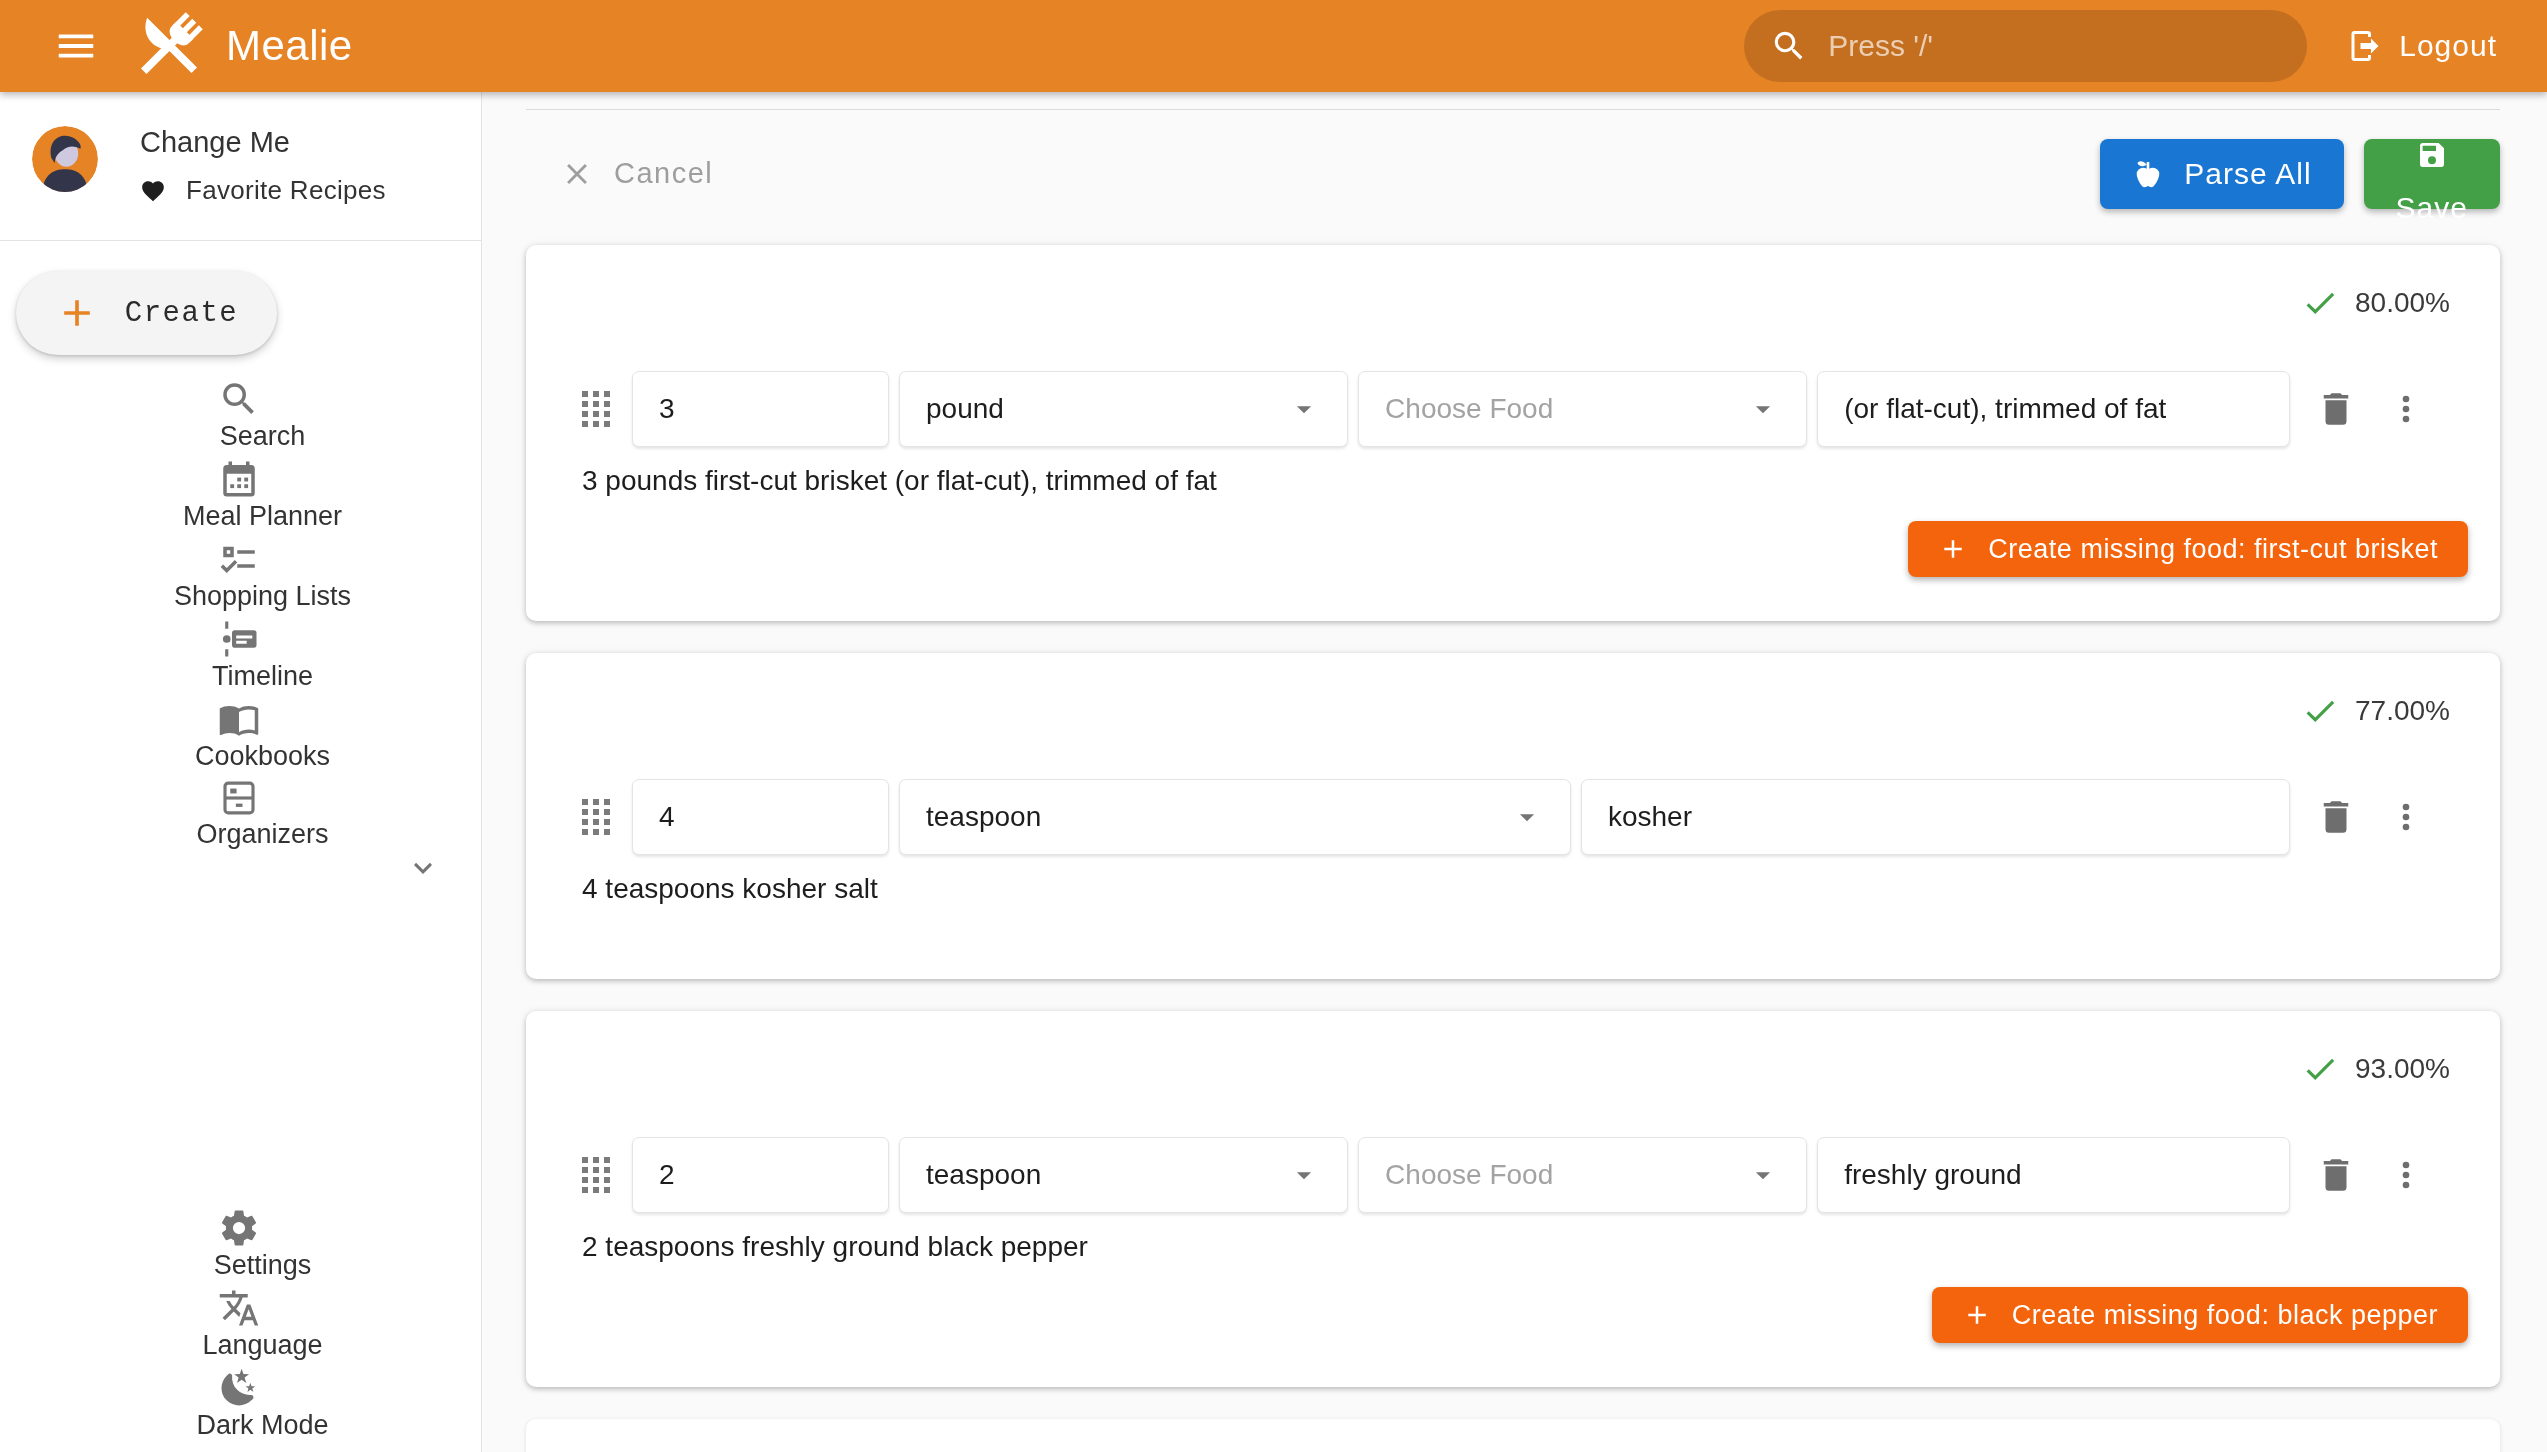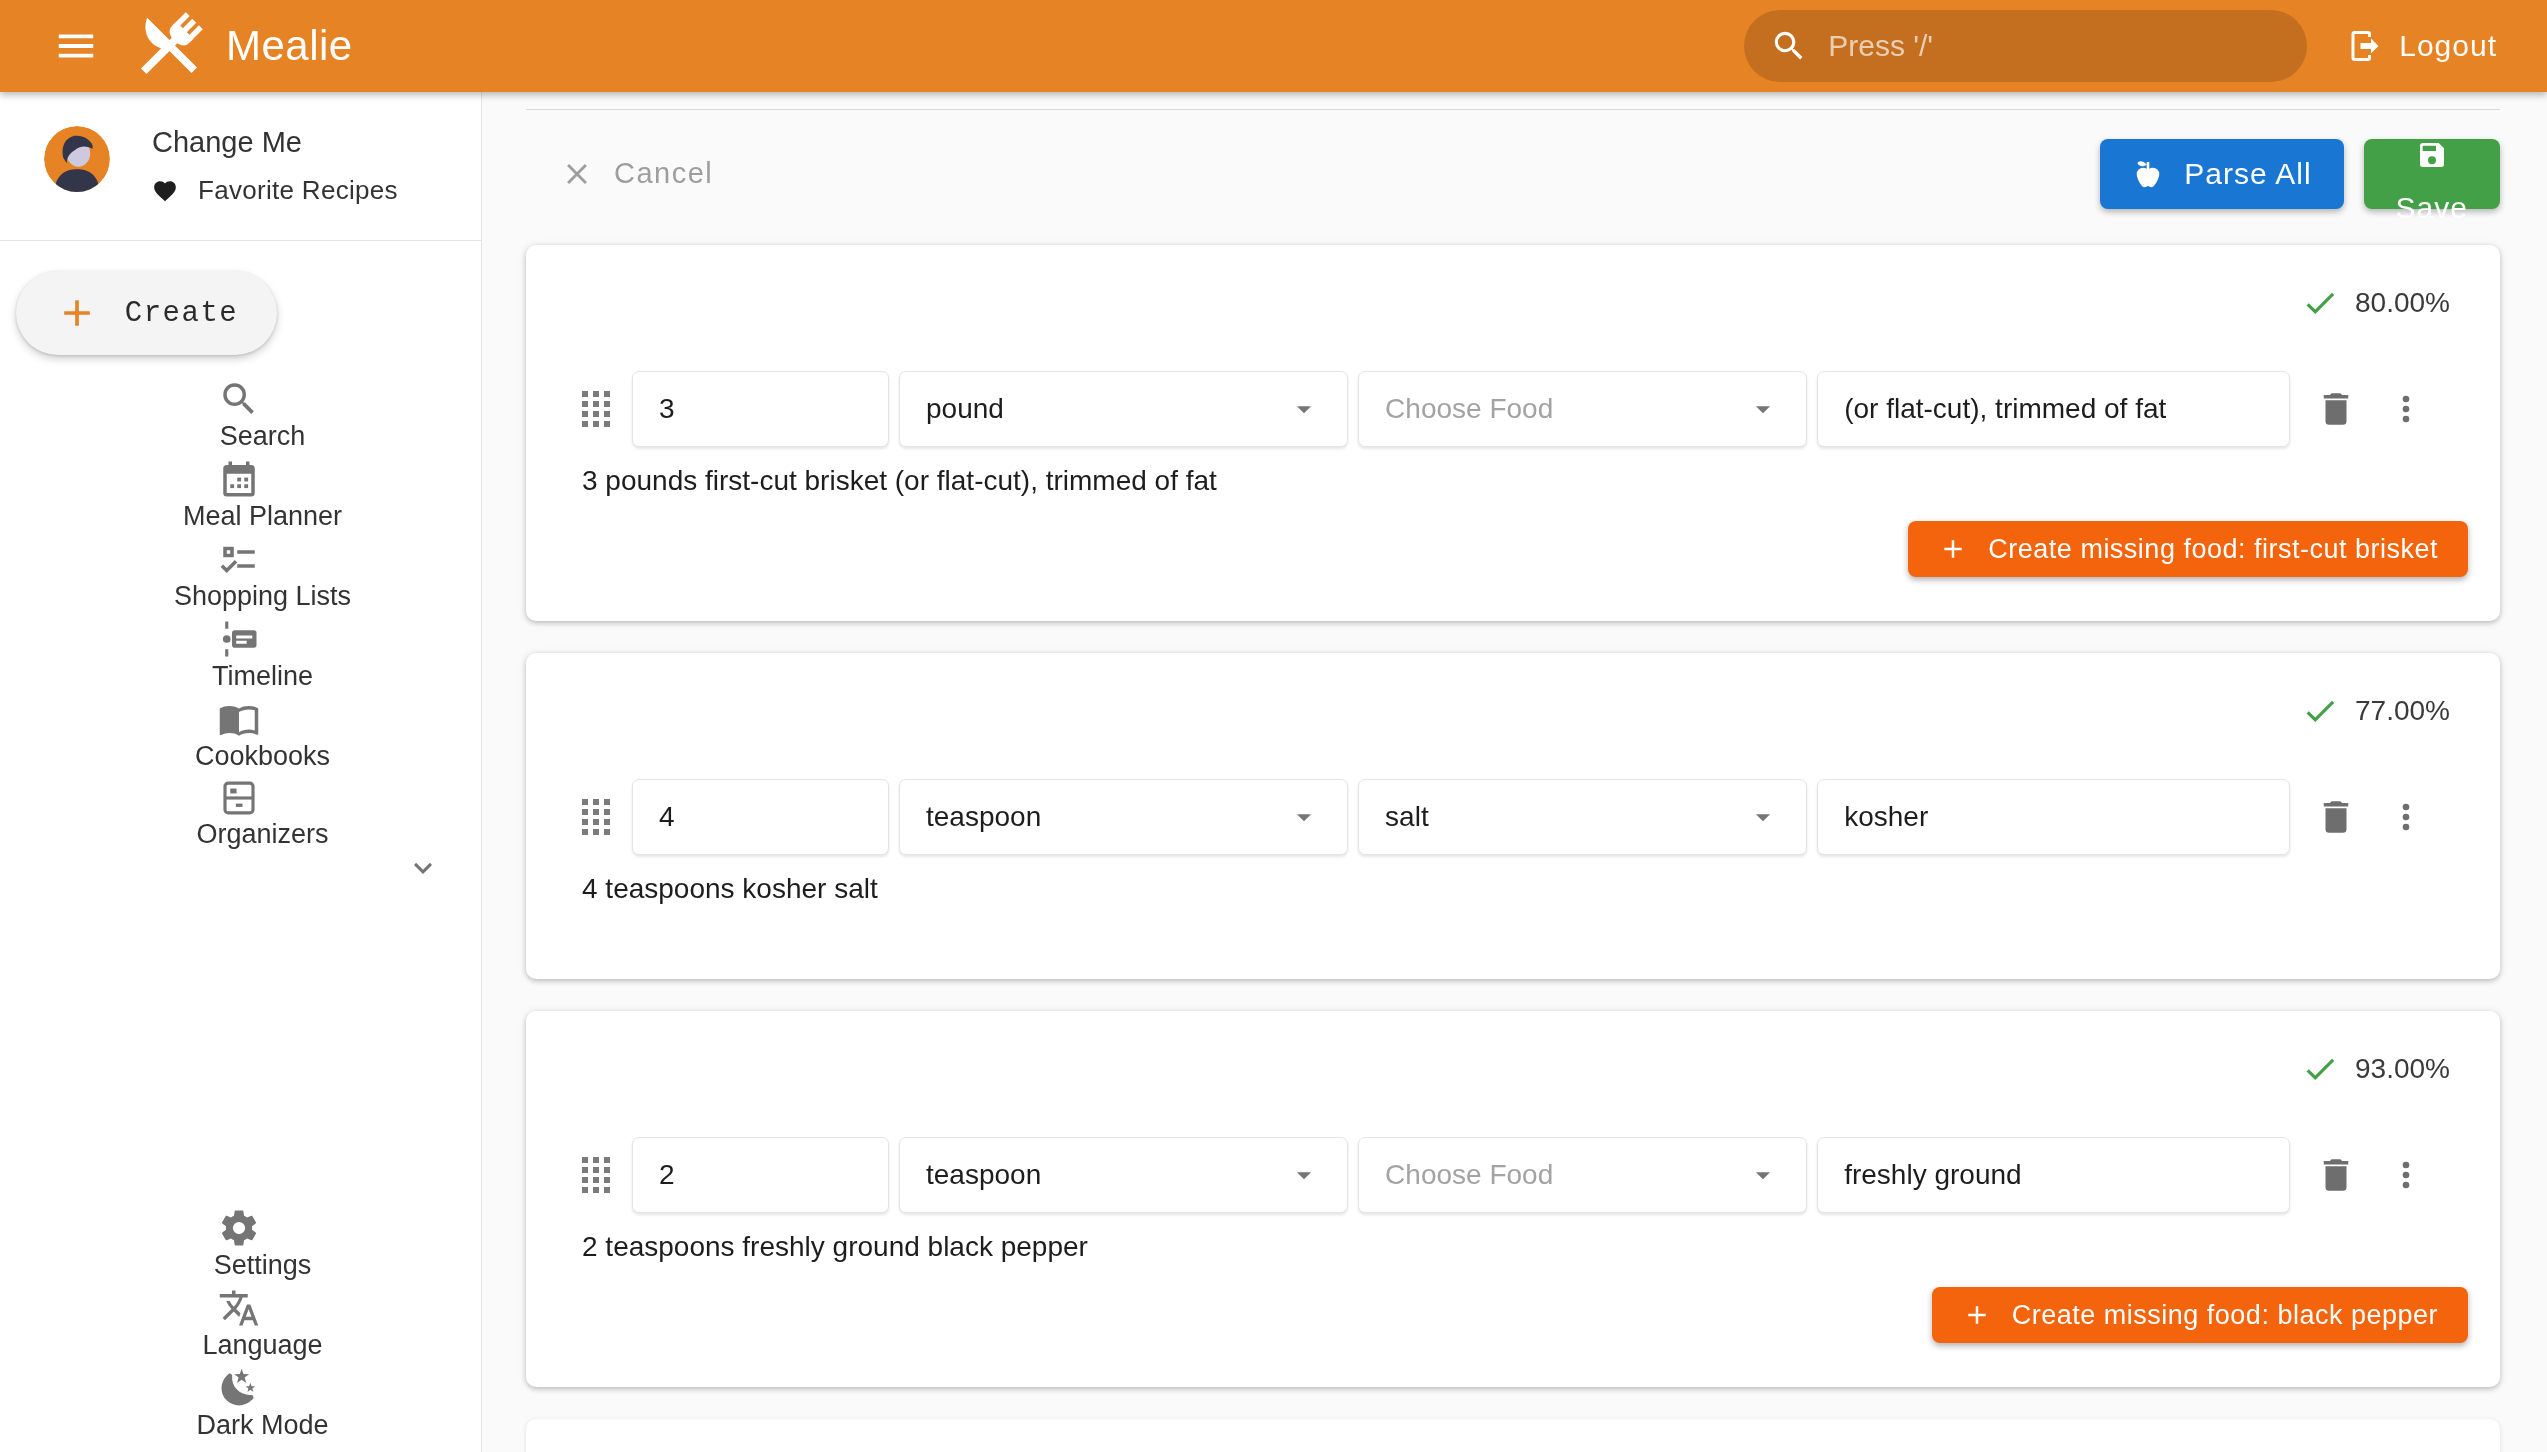--- a/index.html
+++ b/index.html
@@ -20,21 +20,21 @@
   .search-input { background:transparent; border:none; outline:none; color:#fff;
                   font-size:30px; margin-left:20px; width:418px;
                   font-family:"Liberation Sans","DejaVu Sans",sans-serif; }
   .search-input::placeholder { color:rgba(255,255,255,.66); }
   .logout { display:flex; align-items:center; gap:16px; color:#fff; font-size:30px;
             font-weight:500; letter-spacing:1px; cursor:pointer; margin-right:6px; }
 
   
   .sidebar { position:fixed; top:92px; left:0; bottom:0; width:482px; background:#fff;
              border-right:1px solid #E3E3E3; display:flex; flex-direction:column; z-index:5; }
-  .user { display:flex; padding:34px 0 0 44px; }
+  .user { display:flex; padding:34px 0 0 32px; }
   .avatar { width:66px; height:66px; border-radius:50%; overflow:hidden; flex:none; }
   .user-text { margin-left:42px; }
   .user-name { font-size:29px; color:#333; }
   .fav-row { display:flex; align-items:center; gap:20px; margin-top:16px; cursor:pointer; }
   .fav-row svg { fill:#1F1F1F; }
   .fav-label { font-size:26px; font-weight:500; color:#333; letter-spacing:0.3px; }
   .side-divider { border-top:1px solid #E3E3E3; margin-top:34px; }
   .create-btn { margin:30px 0 0 16px; width:261px; height:84px; border-radius:42px;
                 background:#F4F4F4; border:none; cursor:pointer;
                 box-shadow:0 4px 8px rgba(0,0,0,.18), 0 1px 3px rgba(0,0,0,.14);
@@ -409,28 +409,20 @@
         <span class="val">4</span>
       </div>
       <div class="field sel">
         <span class="val">teaspoon</span>
         <span style="display:flex;">
           <svg width="34" height="34" viewBox="0 0 24 24">
                   <path d="M7,10L12,15L17,10H7Z"></path>
                 </svg>
         </span>
       </div>
-      <div class="field sel">
-        <span class="val">salt</span>
-        <span style="display:flex;">
-          <svg width="34" height="34" viewBox="0 0 24 24">
-                  <path d="M7,10L12,15L17,10H7Z"></path>
-                </svg>
-        </span>
-      </div>
       <div class="field note">
         <span class="val">kosher</span>
       </div>
       <button class="row-iconbtn trash">
         <span style="display:flex;">
           <svg width="42" height="42" viewBox="0 0 24 24">
                   <path d="M19,4H15.5L14.5,3H9.5L8.5,4H5V6H19M6,19A2,2 0 0,0 8,21H16A2,2 0 0,0 18,19V7H6V19Z"></path>
                 </svg>
         </span>
       </button>

